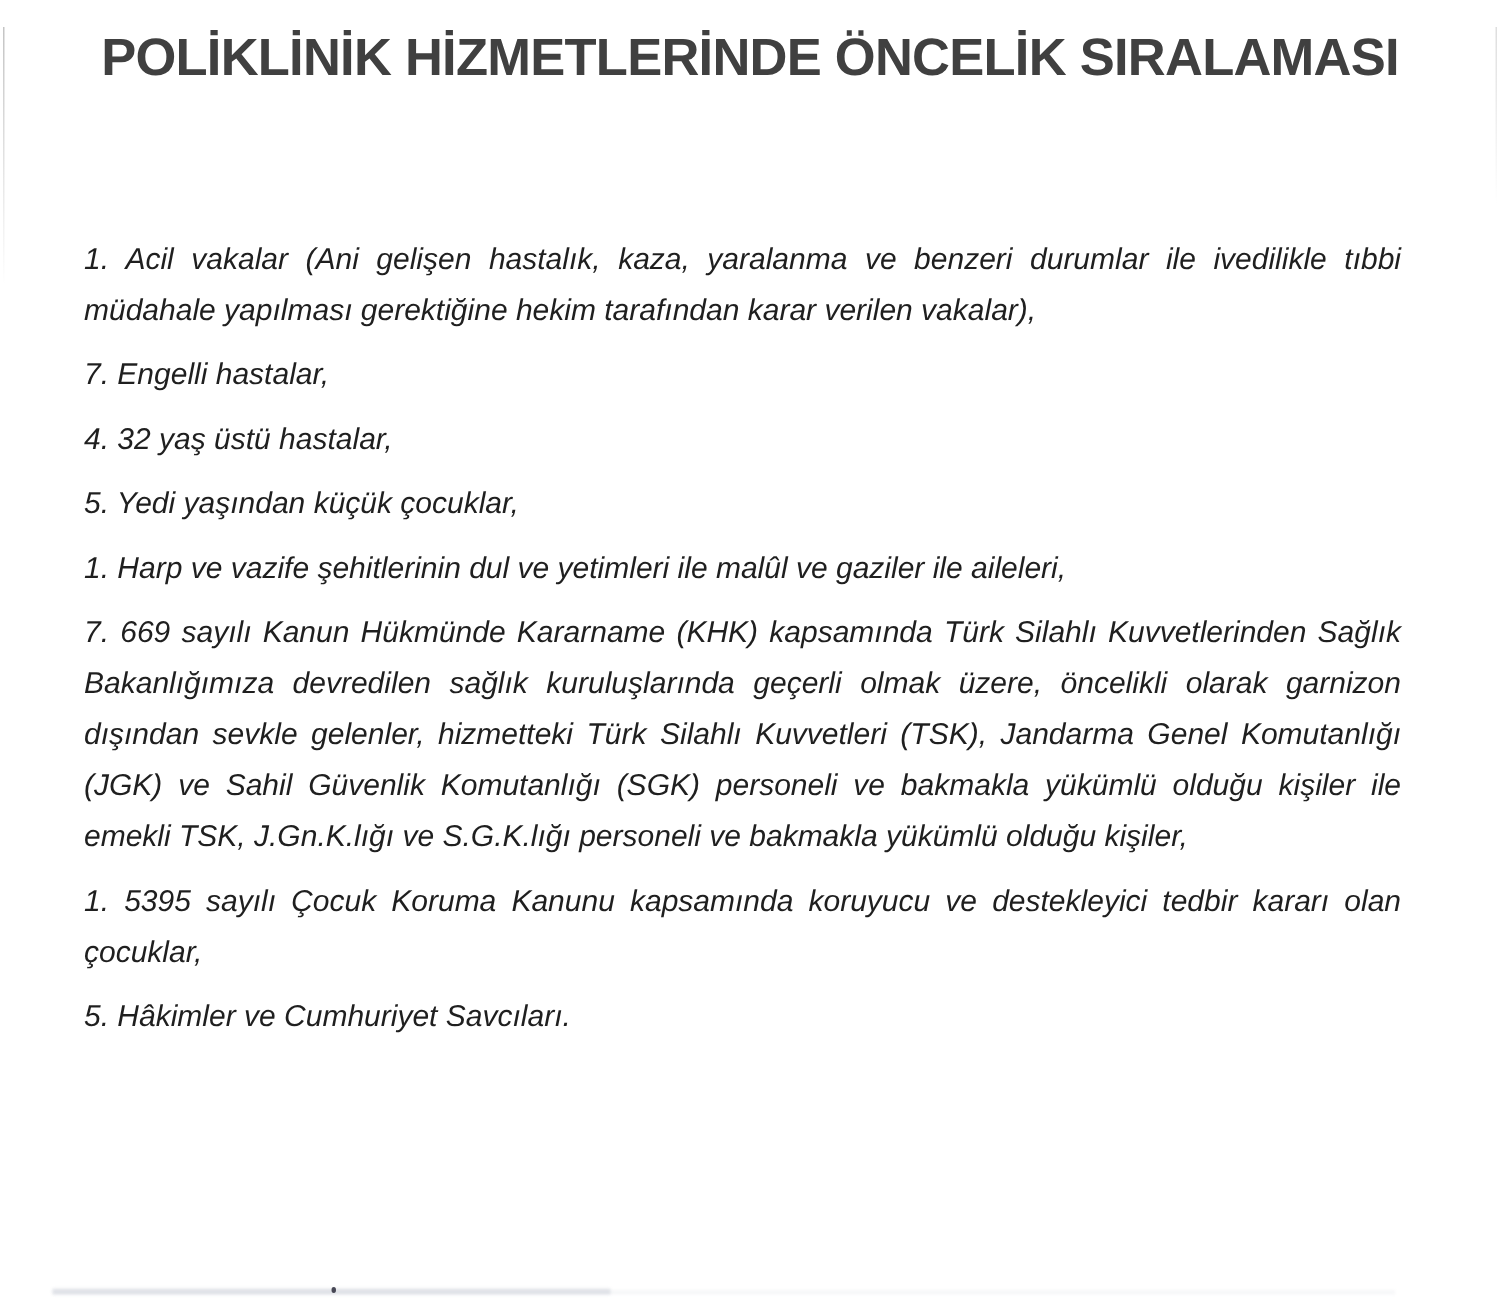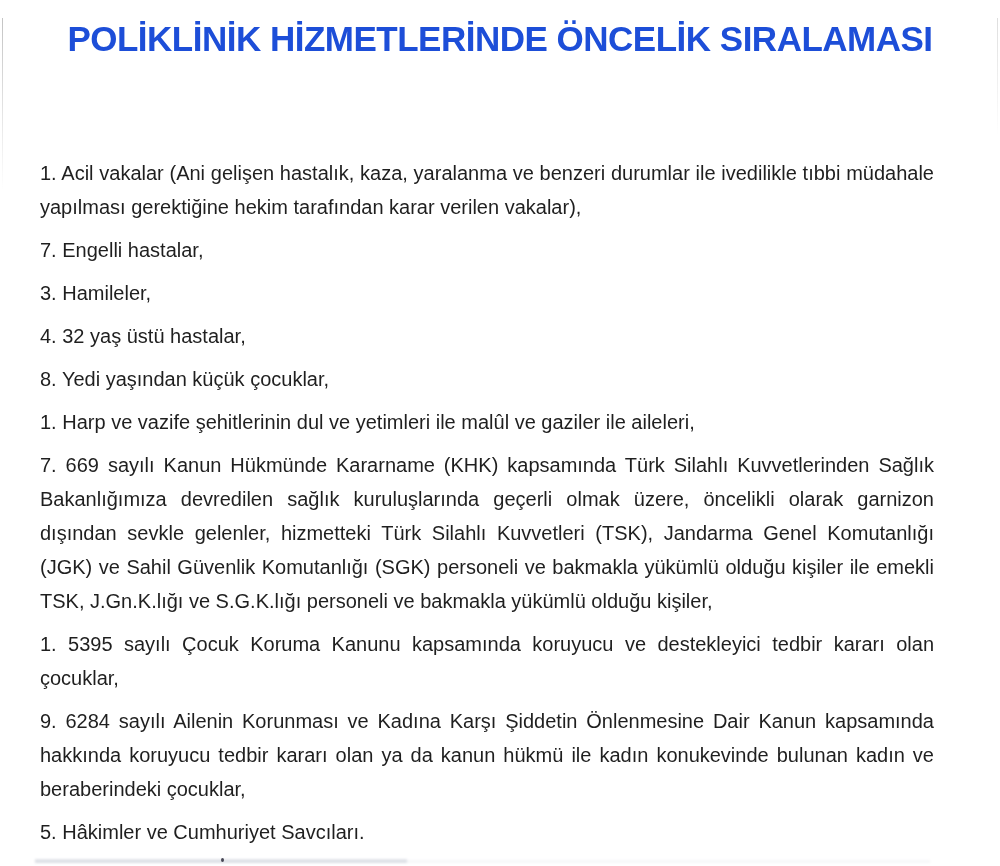--- a/index.html
+++ b/index.html
@@ -16,27 +16,28 @@
     height: 866px;
     background: #ffffff;
   }
   .doc-title {
     margin-top: 18px;
     text-align: center;
     font-size: 35px;
     font-weight: bold;
     letter-spacing: -0.5px;
     line-height: 42px;
-    color: #1d4ed8;
+    color: #404040;
     white-space: nowrap;
   }
   .doc-body {
     margin-top: 96px;
-    padding-left: 40px;
+    padding-left: 56px;
     padding-right: 66px;
+    font-style: italic;
   }
   .doc-body p {
     font-size: 20px;
     line-height: 34px;
     color: #1f1f1f;
     text-align: justify;
     margin-bottom: 9px;
   }
   
   .edge-line-left {
@@ -82,27 +83,25 @@
 <div class="page">
 
   <div class="edge-line-left"></div>
   <div class="edge-line-right"></div>
 
   <h1 class="doc-title">POLİKLİNİK HİZMETLERİNDE ÖNCELİK SIRALAMASI</h1>
 
   <div class="doc-body">
     <p>1. Acil vakalar (Ani gelişen hastalık, kaza, yaralanma ve benzeri durumlar ile ivedilikle tıbbi müdahale yapılması gerektiğine hekim tarafından karar verilen vakalar),</p>
     <p>7. Engelli hastalar,</p>
-    <p>3. Hamileler,</p>
     <p>4. 32 yaş üstü hastalar,</p>
-    <p>8. Yedi yaşından küçük çocuklar,</p>
+    <p>5. Yedi yaşından küçük çocuklar,</p>
     <p>1. Harp ve vazife şehitlerinin dul ve yetimleri ile malûl ve gaziler ile aileleri,</p>
     <p>7. 669 sayılı Kanun Hükmünde Kararname (KHK) kapsamında Türk Silahlı Kuvvetlerinden Sağlık Bakanlığımıza devredilen sağlık kuruluşlarında geçerli olmak üzere, öncelikli olarak garnizon dışından sevkle gelenler, hizmetteki Türk Silahlı Kuvvetleri (TSK), Jandarma Genel Komutanlığı (JGK) ve Sahil Güvenlik Komutanlığı (SGK) personeli ve bakmakla yükümlü olduğu kişiler ile emekli TSK, J.Gn.K.lığı ve S.G.K.lığı personeli ve bakmakla yükümlü olduğu kişiler,</p>
     <p>1. 5395 sayılı Çocuk Koruma Kanunu kapsamında koruyucu ve destekleyici tedbir kararı olan çocuklar,</p>
-    <p>9. 6284 sayılı Ailenin Korunması ve Kadına Karşı Şiddetin Önlenmesine Dair Kanun kapsamında hakkında koruyucu tedbir kararı olan ya da kanun hükmü ile kadın konukevinde bulunan kadın ve beraberindeki çocuklar,</p>
     <p>5. Hâkimler ve Cumhuriyet Savcıları.</p>
   </div>
 
   <div class="bottom-smudge-wide"></div>
   <div class="bottom-smudge"></div>
   <div class="bottom-dot"></div>
 
 </div>
 
 </body></html>

